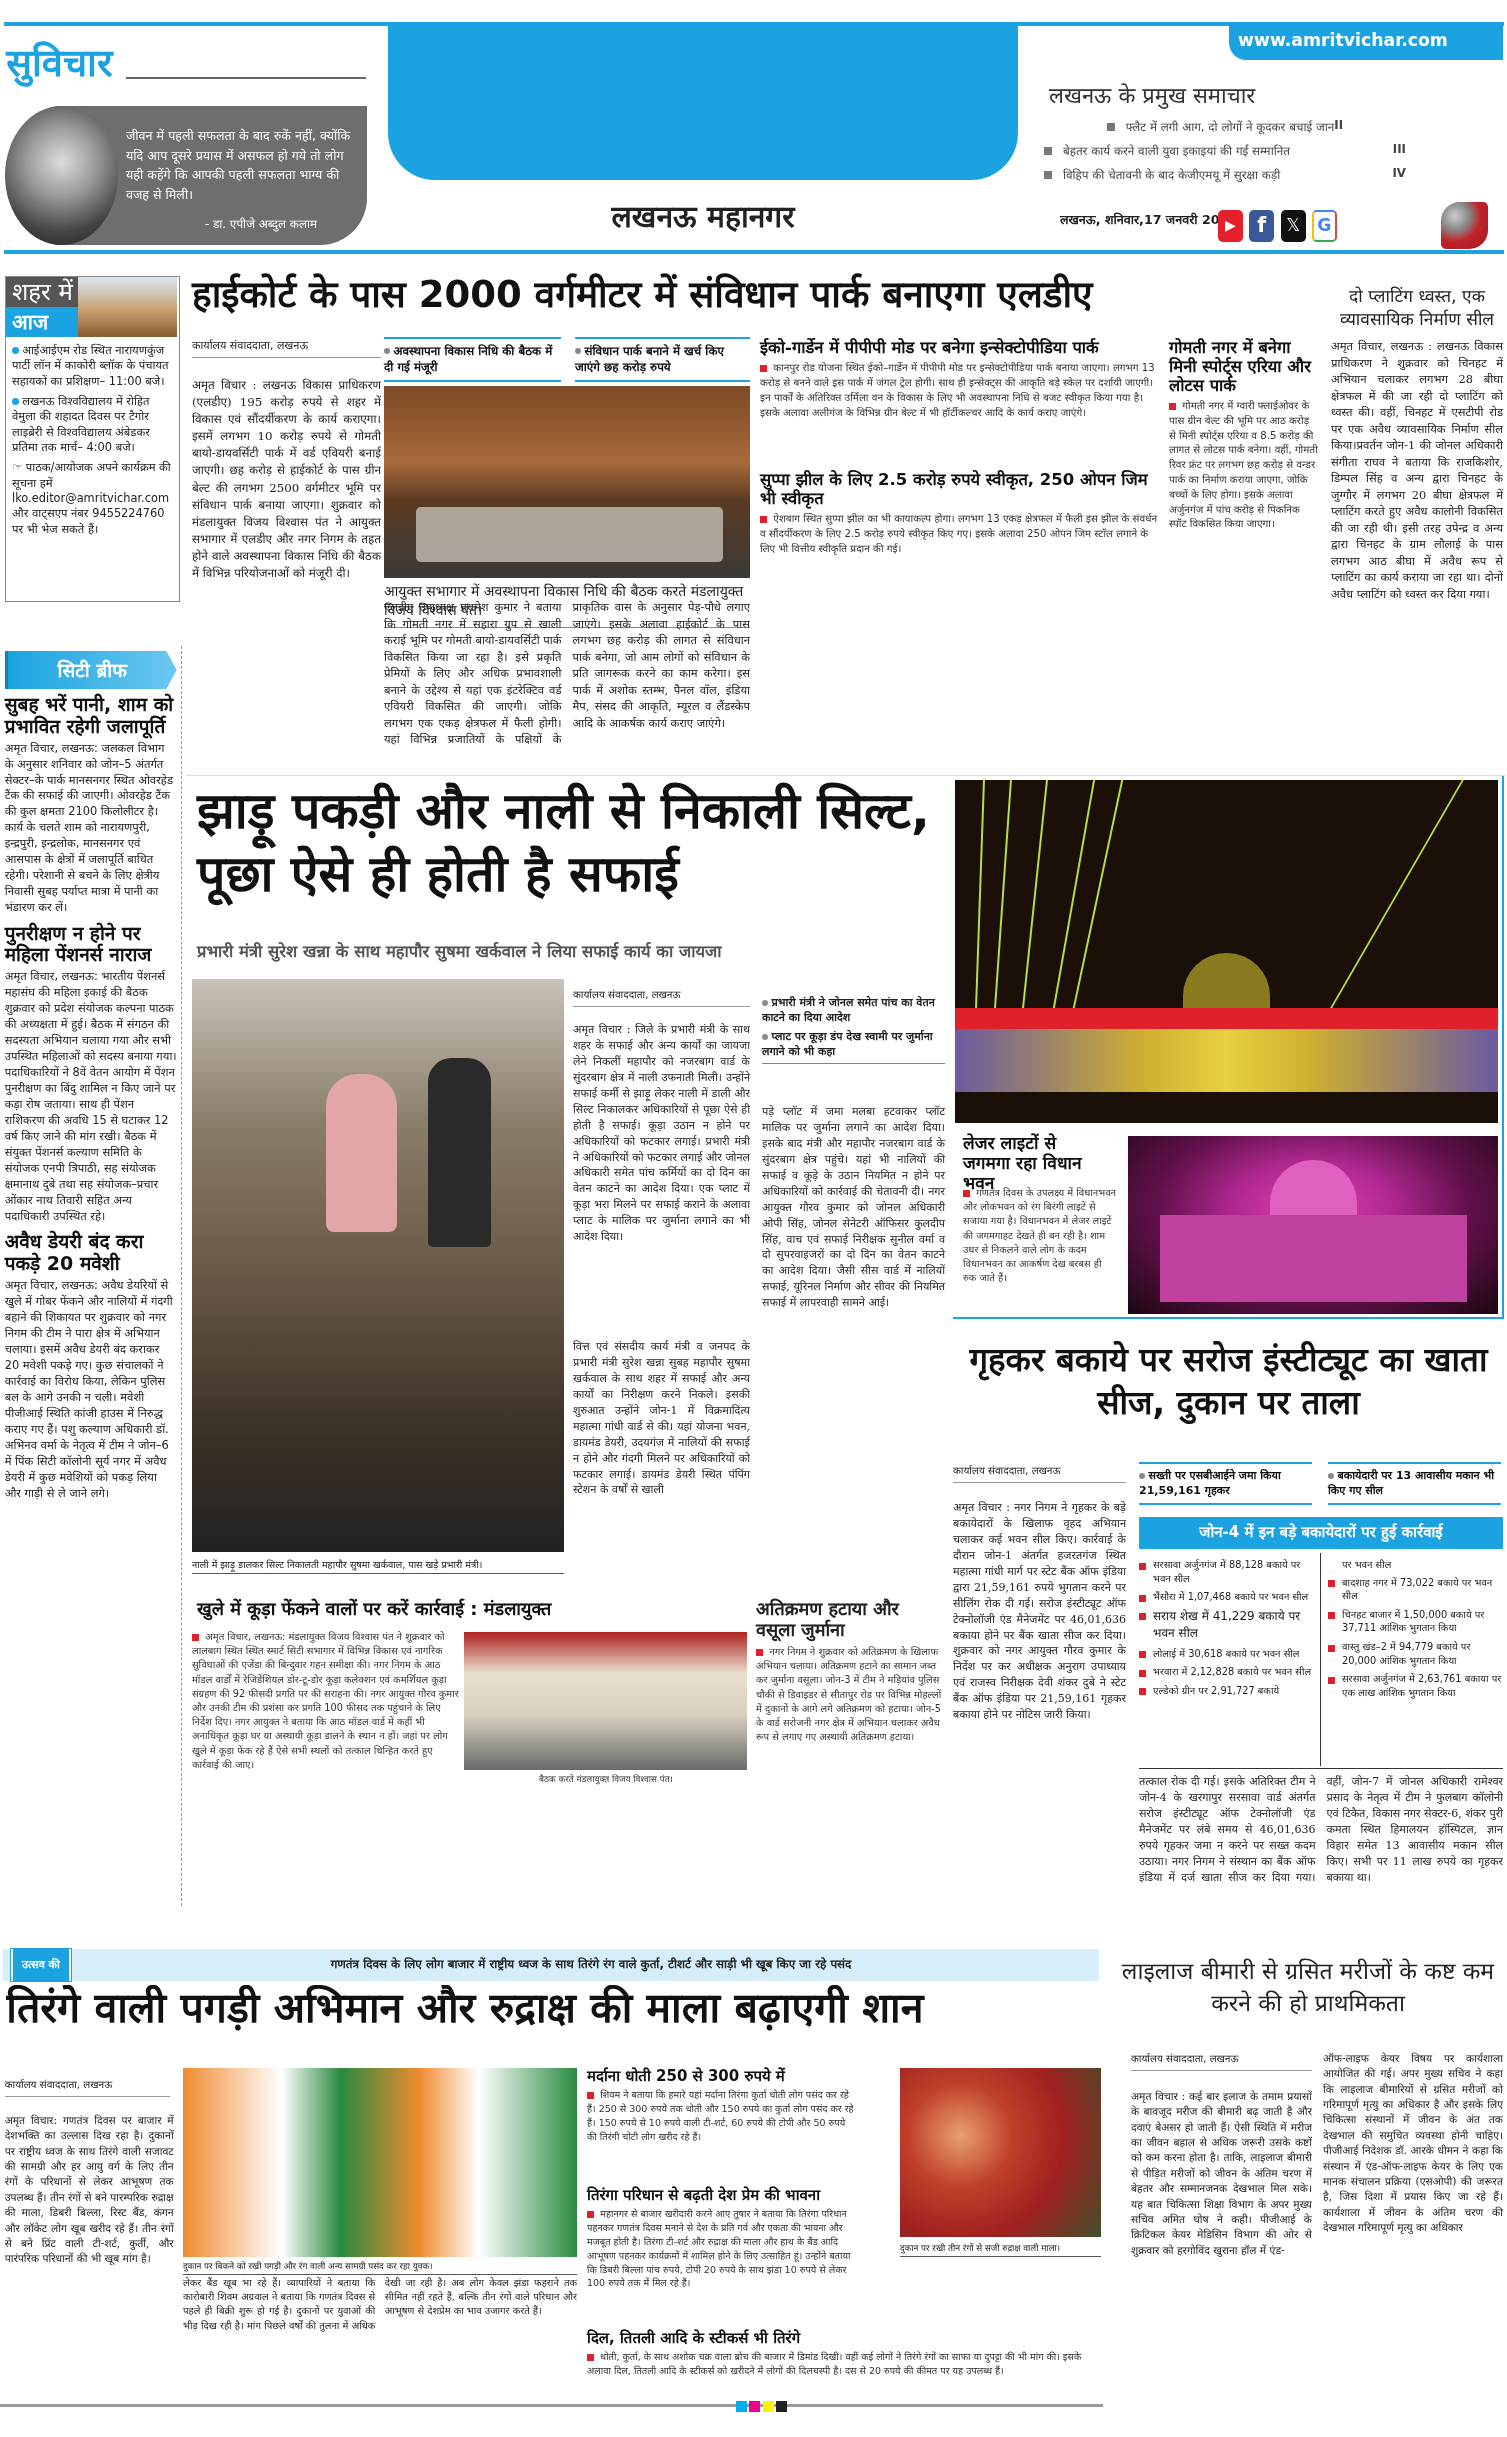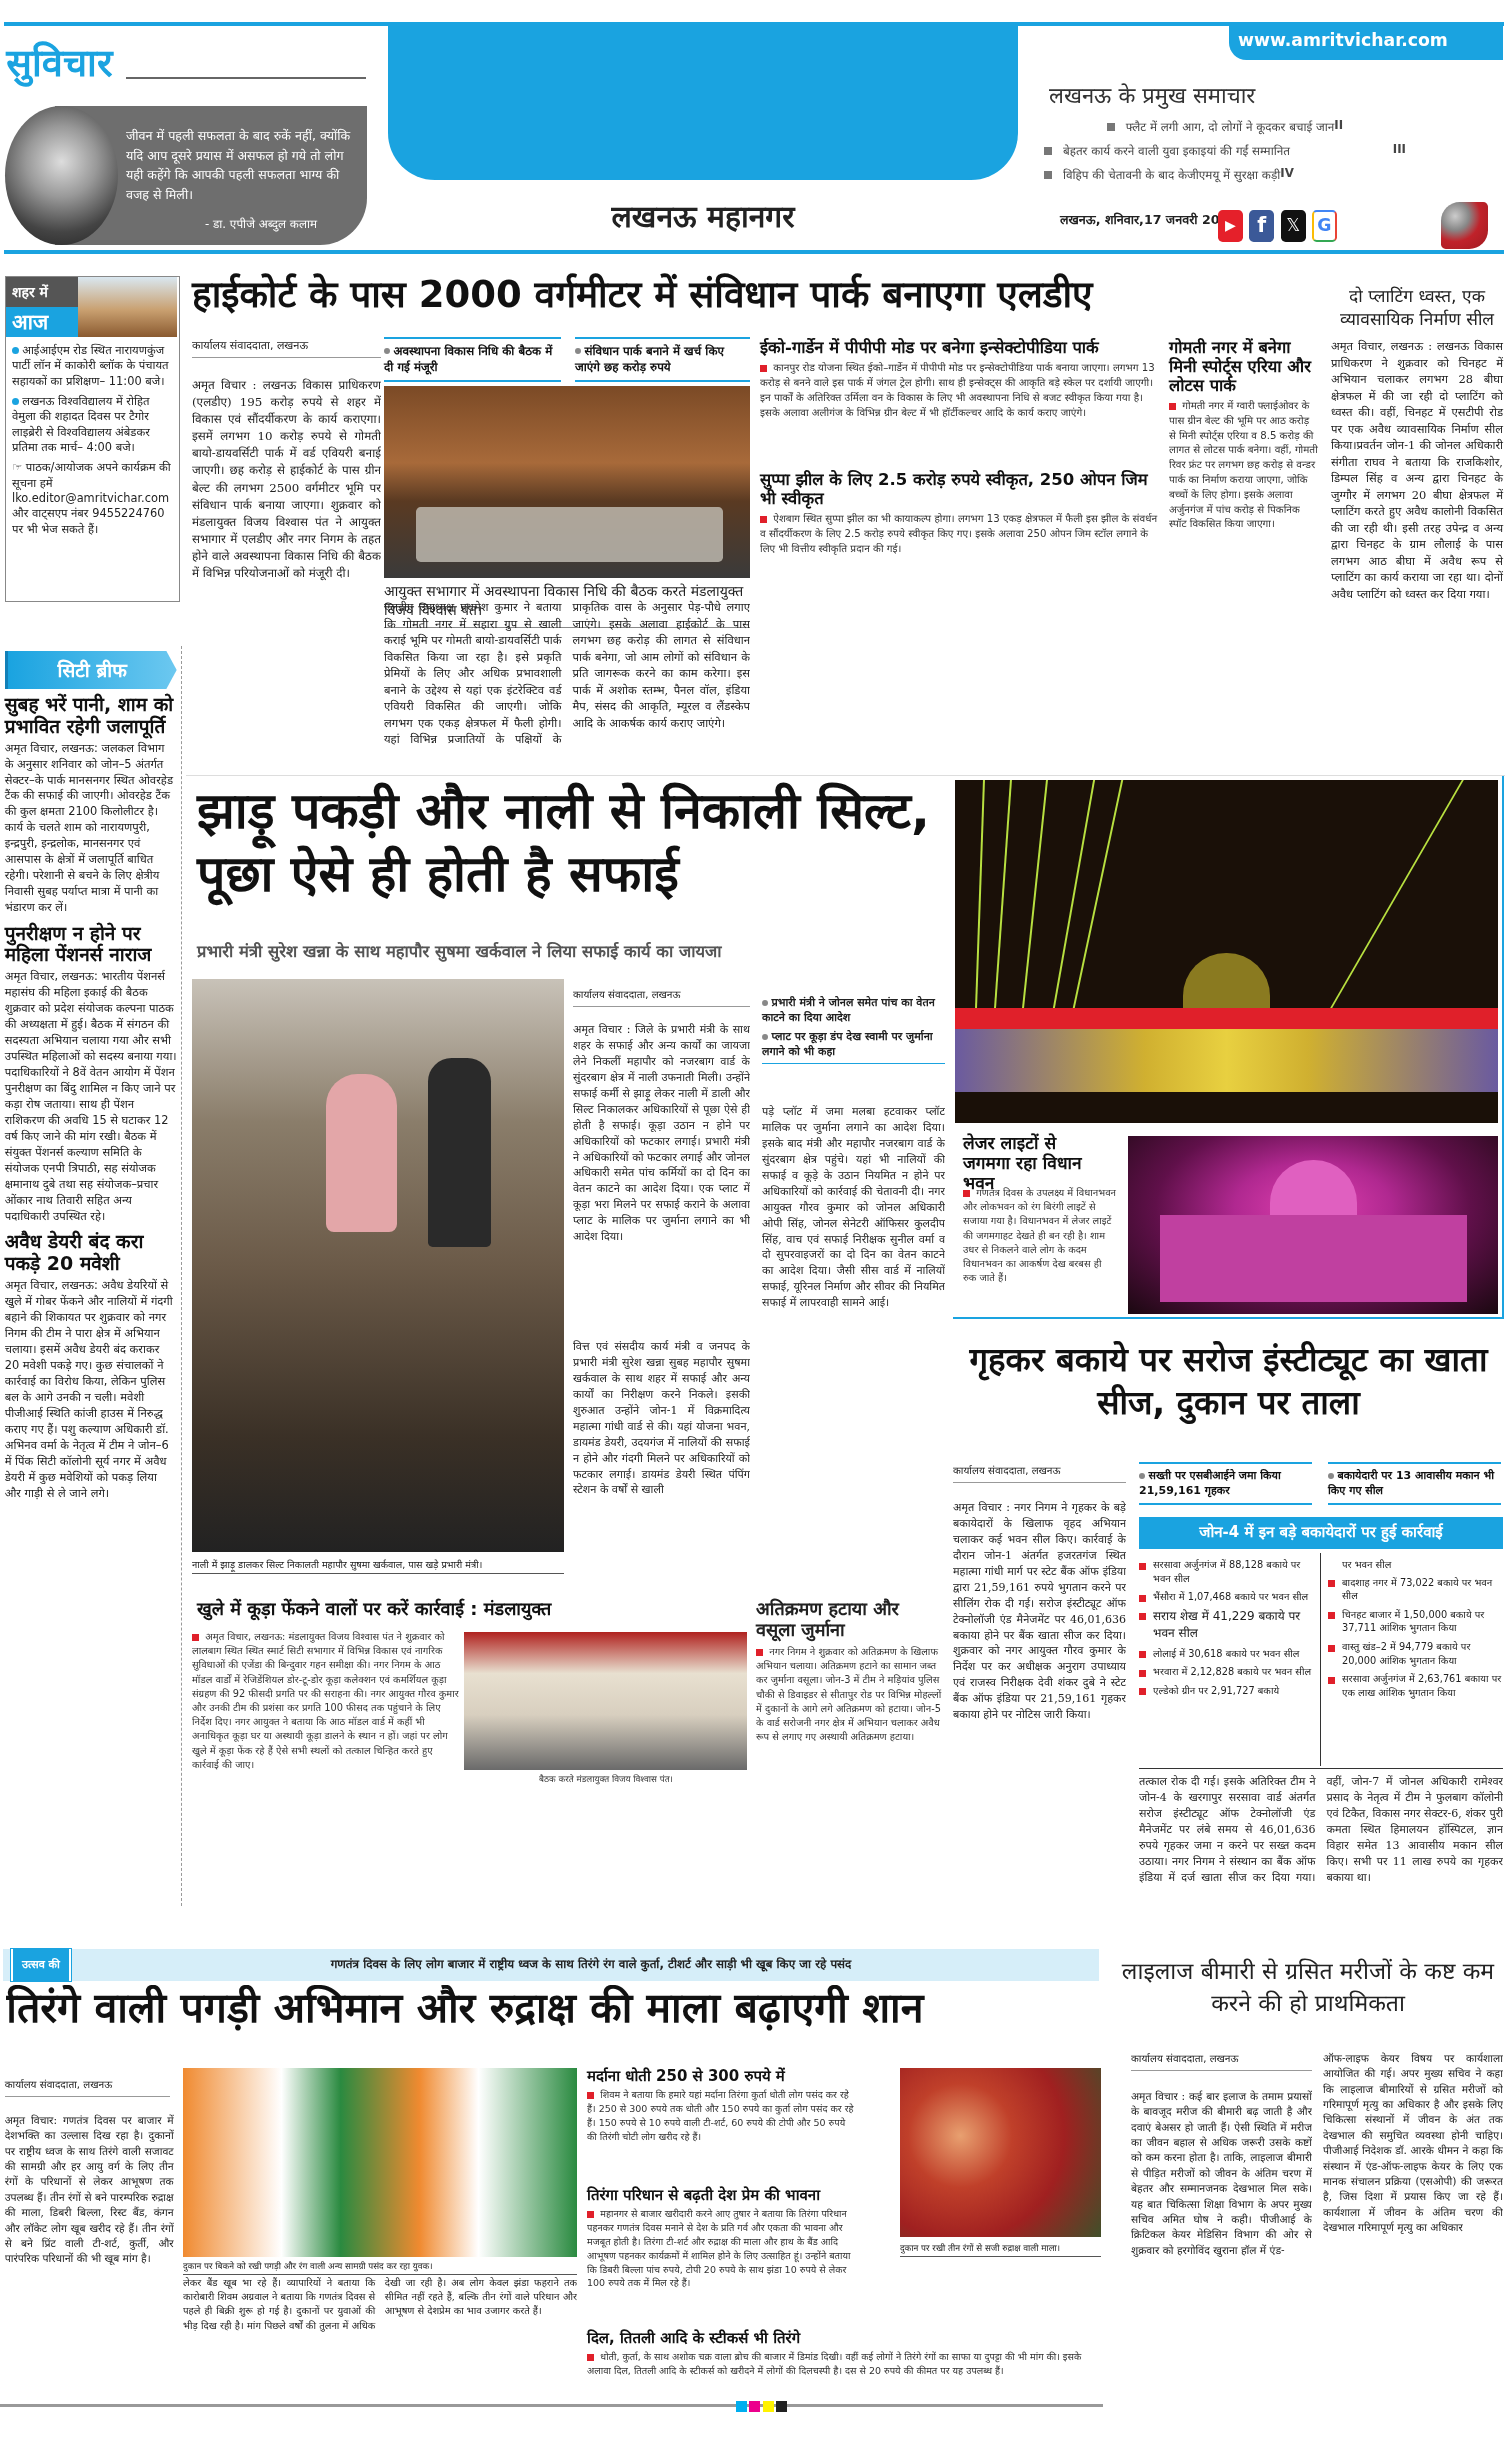--- a/index.html
+++ b/index.html
@@ -41,37 +41,37 @@
   <div class="abs" style="left:1049px;top:79px;color:#333;font-size:22px;font-weight:normal;font-family:'DejaVu Sans',sans-serif">लखनऊ के प्रमुख समाचार</div>
   <div class="abs" style="left:1044px;top:118px;width:362px">
     <div style="display:flex;justify-content:center;font-size:11.8px;margin-bottom:7.9px;color:#444">
         <span><span style="display:inline-block;width:7.9px;height:7.9px;background:#777;margin-right:11px"></span><span>फ्लैट में लगी आग, दो लोगों ने कूदकर बचाई जान</span></span>
         <b>II</b>
       </div>
     <div style="display:flex;justify-content:space-between;font-size:11.8px;margin-bottom:7.9px;color:#444">
         <span><span style="display:inline-block;width:7.9px;height:7.9px;background:#777;margin-right:11px"></span><span>बेहतर कार्य करने वाली युवा इकाइयां की गईं सम्मानित</span></span>
         <b>III</b>
       </div>
-    <div style="display:flex;font-size:11.8px;color:#444">
+    <div style="display:flex;justify-content:space-between;font-size:11.8px;color:#444">
         <span><span style="display:inline-block;width:7.9px;height:7.9px;background:#777;margin-right:11px"></span><span>विहिप की चेतावनी के बाद केजीएमयू में सुरक्षा कड़ी</span></span>
         <b>IV</b>
       </div>
   </div>
   <div class="abs" style="left:1060px;top:211px;font-size:12.6px;font-weight:bold;color:#222;font-family:'DejaVu Sans',sans-serif">लखनऊ, शनिवार,17 जनवरी 2026</div>
   <div class="abs" style="left:1218px;top:210px;display:flex;gap:6.3px">
     <div style="width:25px;height:31.5px;background:#e5202a;border-radius:4.7px;color:#fff;font-size:14px;text-align:center;line-height:31.5px">▶</div>
     <div style="width:25px;height:31.5px;background:#3b5998;border-radius:4.7px;color:#fff;font-size:20.5px;font-weight:bold;text-align:center;line-height:31.5px">f</div>
     <div style="width:25px;height:31.5px;background:#111;border-radius:4.7px;color:#fff;font-size:17.3px;text-align:center;line-height:31.5px">𝕏</div>
     <div style="width:25px;height:31.5px;background:#fff;border:2.4px solid #4285f4;border-right-color:#ea4335;border-bottom-color:#34a853;border-left-color:#fbbc05;border-radius:4.7px;color:#4285f4;font-size:17.3px;font-weight:bold;text-align:center;line-height:27px">G</div>
   </div>
   <div class="abs" style="left:1441px;top:202px;width:47px;height:47px;background:radial-gradient(circle at 30% 30%,#ccc 0%,#888 30%,#c0222a 55%,#a01a20 100%);border-radius:40% 10% 40% 10%"></div>
 </div>
 
 <div class="abs" style="left:4.7px;top:276px;width:175px;height:326px;border:1.6px solid #888">
-  <div class="abs" style="left:0;top:0;width:72px;height:30px;background:#555;color:#fff;font-size:14px;font-weight:bold;padding-left:6.3px;line-height:30px">शहर में</div>
+  <div class="abs" style="left:0;top:0;width:72px;height:30px;background:#555;color:#fff;font-size:24px;font-weight:normal;padding-left:6.3px;line-height:30px">शहर में</div>
   <div class="abs" style="left:0;top:30px;width:72px;height:30px;background:#1aa3e0;color:#fff;font-size:20.5px;font-weight:bold;padding-left:6.3px;line-height:30px">आज</div>
   <div class="abs img" style="left:72px;top:0;width:99px;height:60px;background:linear-gradient(#d9e7f0,#c9a070 55%,#8a5a30)"></div>
   <div class="abs" style="left:6.3px;top:66px;width:162px;font-size:11.4px;line-height:1.35">
     <div style="margin-bottom:4.7px"><span style="display:inline-block;width:7px;height:7px;border-radius:50%;background:#1aa3e0;margin-right:3.2px"></span><span>आईआईएम रोड स्थित नारायणकुंज पार्टी लॉन में काकोरी ब्लॉक के पंचायत सहायकों का प्रशिक्षण– 11:00 बजे।</span></div>
     <div style="margin-bottom:4.7px"><span style="display:inline-block;width:7px;height:7px;border-radius:50%;background:#1aa3e0;margin-right:3.2px"></span><span>लखनऊ विश्वविद्यालय में रोहित वेमुला की शहादत दिवस पर टैगोर लाइब्रेरी से विश्वविद्यालय अंबेडकर प्रतिमा तक मार्च– 4:00 बजे।</span></div>
     <div><span>☞ </span><span>पाठक/आयोजक अपने कार्यक्रम की सूचना हमें lko.editor@amritvichar.com और वाट्सएप नंबर 9455224760 पर भी भेज सकते हैं।</span></div>
   </div>
 </div>
 
 <div class="abs vrule" style="left:181px;top:646px;height:1260px"></div>

